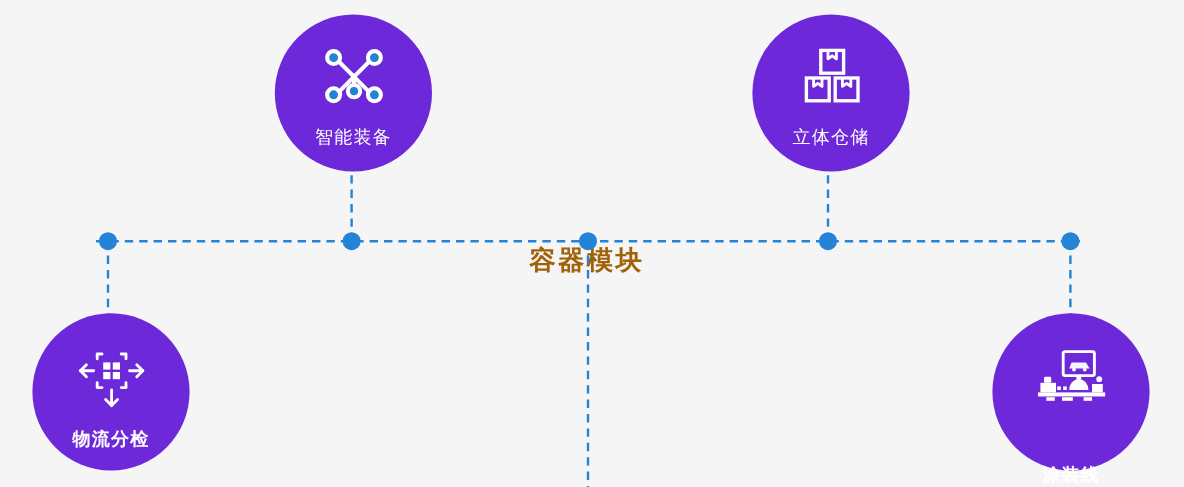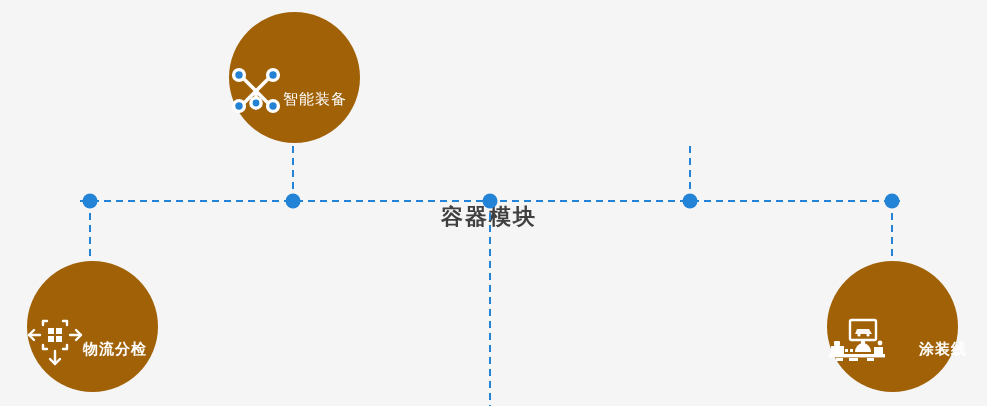--- a/index.html
+++ b/index.html
@@ -22,21 +22,21 @@
 
   
   .watermark {
     position: absolute;
     left: 430px;
     top: 202px;
     width: 118px;
     text-align: center;
     font-size: 22px;
     letter-spacing: 2px;
-    color: #404040;
+    color: #a16207;
     font-weight: 700;
     white-space: nowrap;
     user-select: none;
   }
 
   
   .wires {
     position: absolute;
     left: 0;
     top: 0;
@@ -51,23 +51,23 @@
     height: 15px;
     border-radius: 50%;
     background: #2383d6;
     transform: translate(-50%, -50%);
   }
 
   
   .bubble {
     position: absolute;
     border-radius: 50%;
-    background: #a16207;
+    background: #6d28d9;
     display: flex;
-    flex-direction: row;
+    flex-direction: column;
     align-items: center;
     justify-content: flex-start;
     box-sizing: border-box;
   }
   .bubble .icon-wrap {
     display: flex;
     align-items: center;
     justify-content: center;
   }
   .bubble .bubble-label {
@@ -142,20 +142,40 @@
           <circle cx="44" cy="9" r="5.4"></circle>
           <circle cx="10" cy="40" r="5.4"></circle>
           <circle cx="44" cy="40" r="5.4"></circle>
           <circle cx="27" cy="37" r="5.1"></circle>
         </g>
       </svg>
     </div>
     <div class="bubble-label">智能装备</div>
   </div>
 
+  <div class="bubble top pos-ware">
+    <div class="icon-wrap">
+      <svg width="52" height="50" viewBox="0 0 52 50" xmlns="http://www.w3.org/2000/svg">
+        <g fill="none" stroke="#ffffff" stroke-width="2.8">
+
+          <rect x="17" y="3" width="19" height="19"></rect>
+
+          <rect x="5" y="26" width="19" height="19"></rect>
+
+          <rect x="29" y="26" width="19" height="19"></rect>
+        </g>
+        <g fill="none" stroke="#ffffff" stroke-width="2.4" stroke-linejoin="round">
+          <polyline points="23,3 23,10 26.5,7.5 30,10 30,3"></polyline>
+          <polyline points="11,26 11,33 14.5,30.5 18,33 18,26"></polyline>
+          <polyline points="35,26 35,33 38.5,30.5 42,33 42,26"></polyline>
+        </g>
+      </svg>
+    </div>
+    <div class="bubble-label">立体仓储</div>
+  </div>
 
   <div class="bubble bottom pos-sort">
     <div class="icon-wrap">
       <svg width="56" height="50" viewBox="0 0 56 50" xmlns="http://www.w3.org/2000/svg">
         <g fill="none" stroke="#ffffff" stroke-width="2.4" stroke-linecap="round" stroke-linejoin="round">
 
           <polyline points="20,4 16,4 16,8"></polyline>
           <polyline points="36,4 40,4 40,8"></polyline>
           <polyline points="16,28 16,32 20,32"></polyline>
           <polyline points="40,28 40,32 36,32"></polyline>

